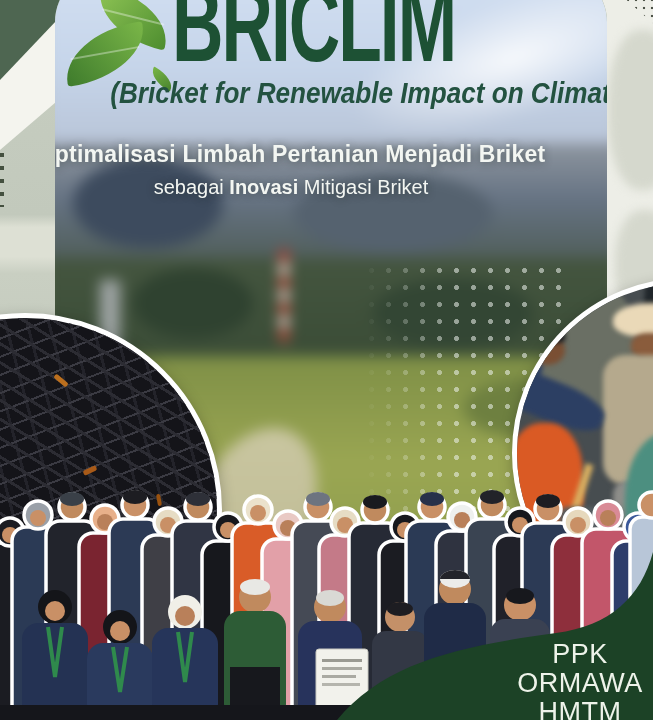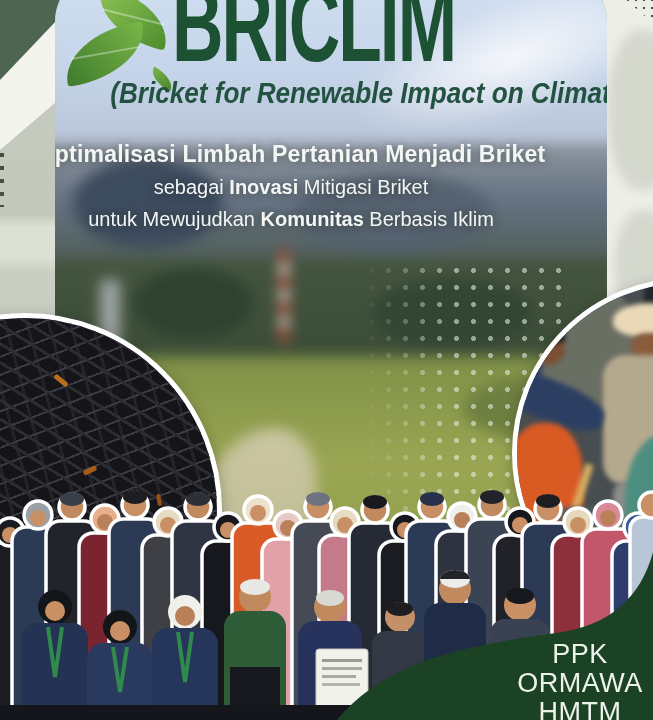--- a/index.html
+++ b/index.html
@@ -136,21 +136,20 @@
           <div class="vein"></div>
         </div>
       <div class="leaf leaf3"></div>
     </div>
     <div class="abs title">BRICLIM</div>
     <div class="abs subtitle">(Bricket for Renewable Impact on Climate)</div>
 
     <div class="abs tagline">
       <div class="tl1">Optimalisasi Limbah Pertanian Menjadi Briket</div>
       <div class="tl"><span>sebagai </span><b>Inovasi</b><span> Mitigasi Briket</span></div>
-      <div class="tl"><span>untuk Mewujudkan </span><b>Komunitas</b><span> Berbasis Iklim</span></div>
     </div>
   </div>
 
   <div class="abs circle charcoal" aria-label="close-up of charred rice-husk briquette material">
     <div class="char-tex"></div>
     <div class="shard" style="left:220px;top:60px;width:16px;height:5px;transform:rotate(40deg);"></div>
     <div class="shard" style="left:250px;top:150px;width:14px;height:5px;transform:rotate(-25deg);background:#a85a18;"></div>
     <div class="shard" style="left:195px;top:230px;width:18px;height:6px;transform:rotate(65deg);"></div>
     <div class="shard" style="left:300px;top:260px;width:15px;height:5px;transform:rotate(-50deg);background:#c47a22;"></div>
     <div class="shard" style="left:240px;top:320px;width:13px;height:5px;transform:rotate(20deg);"></div>

